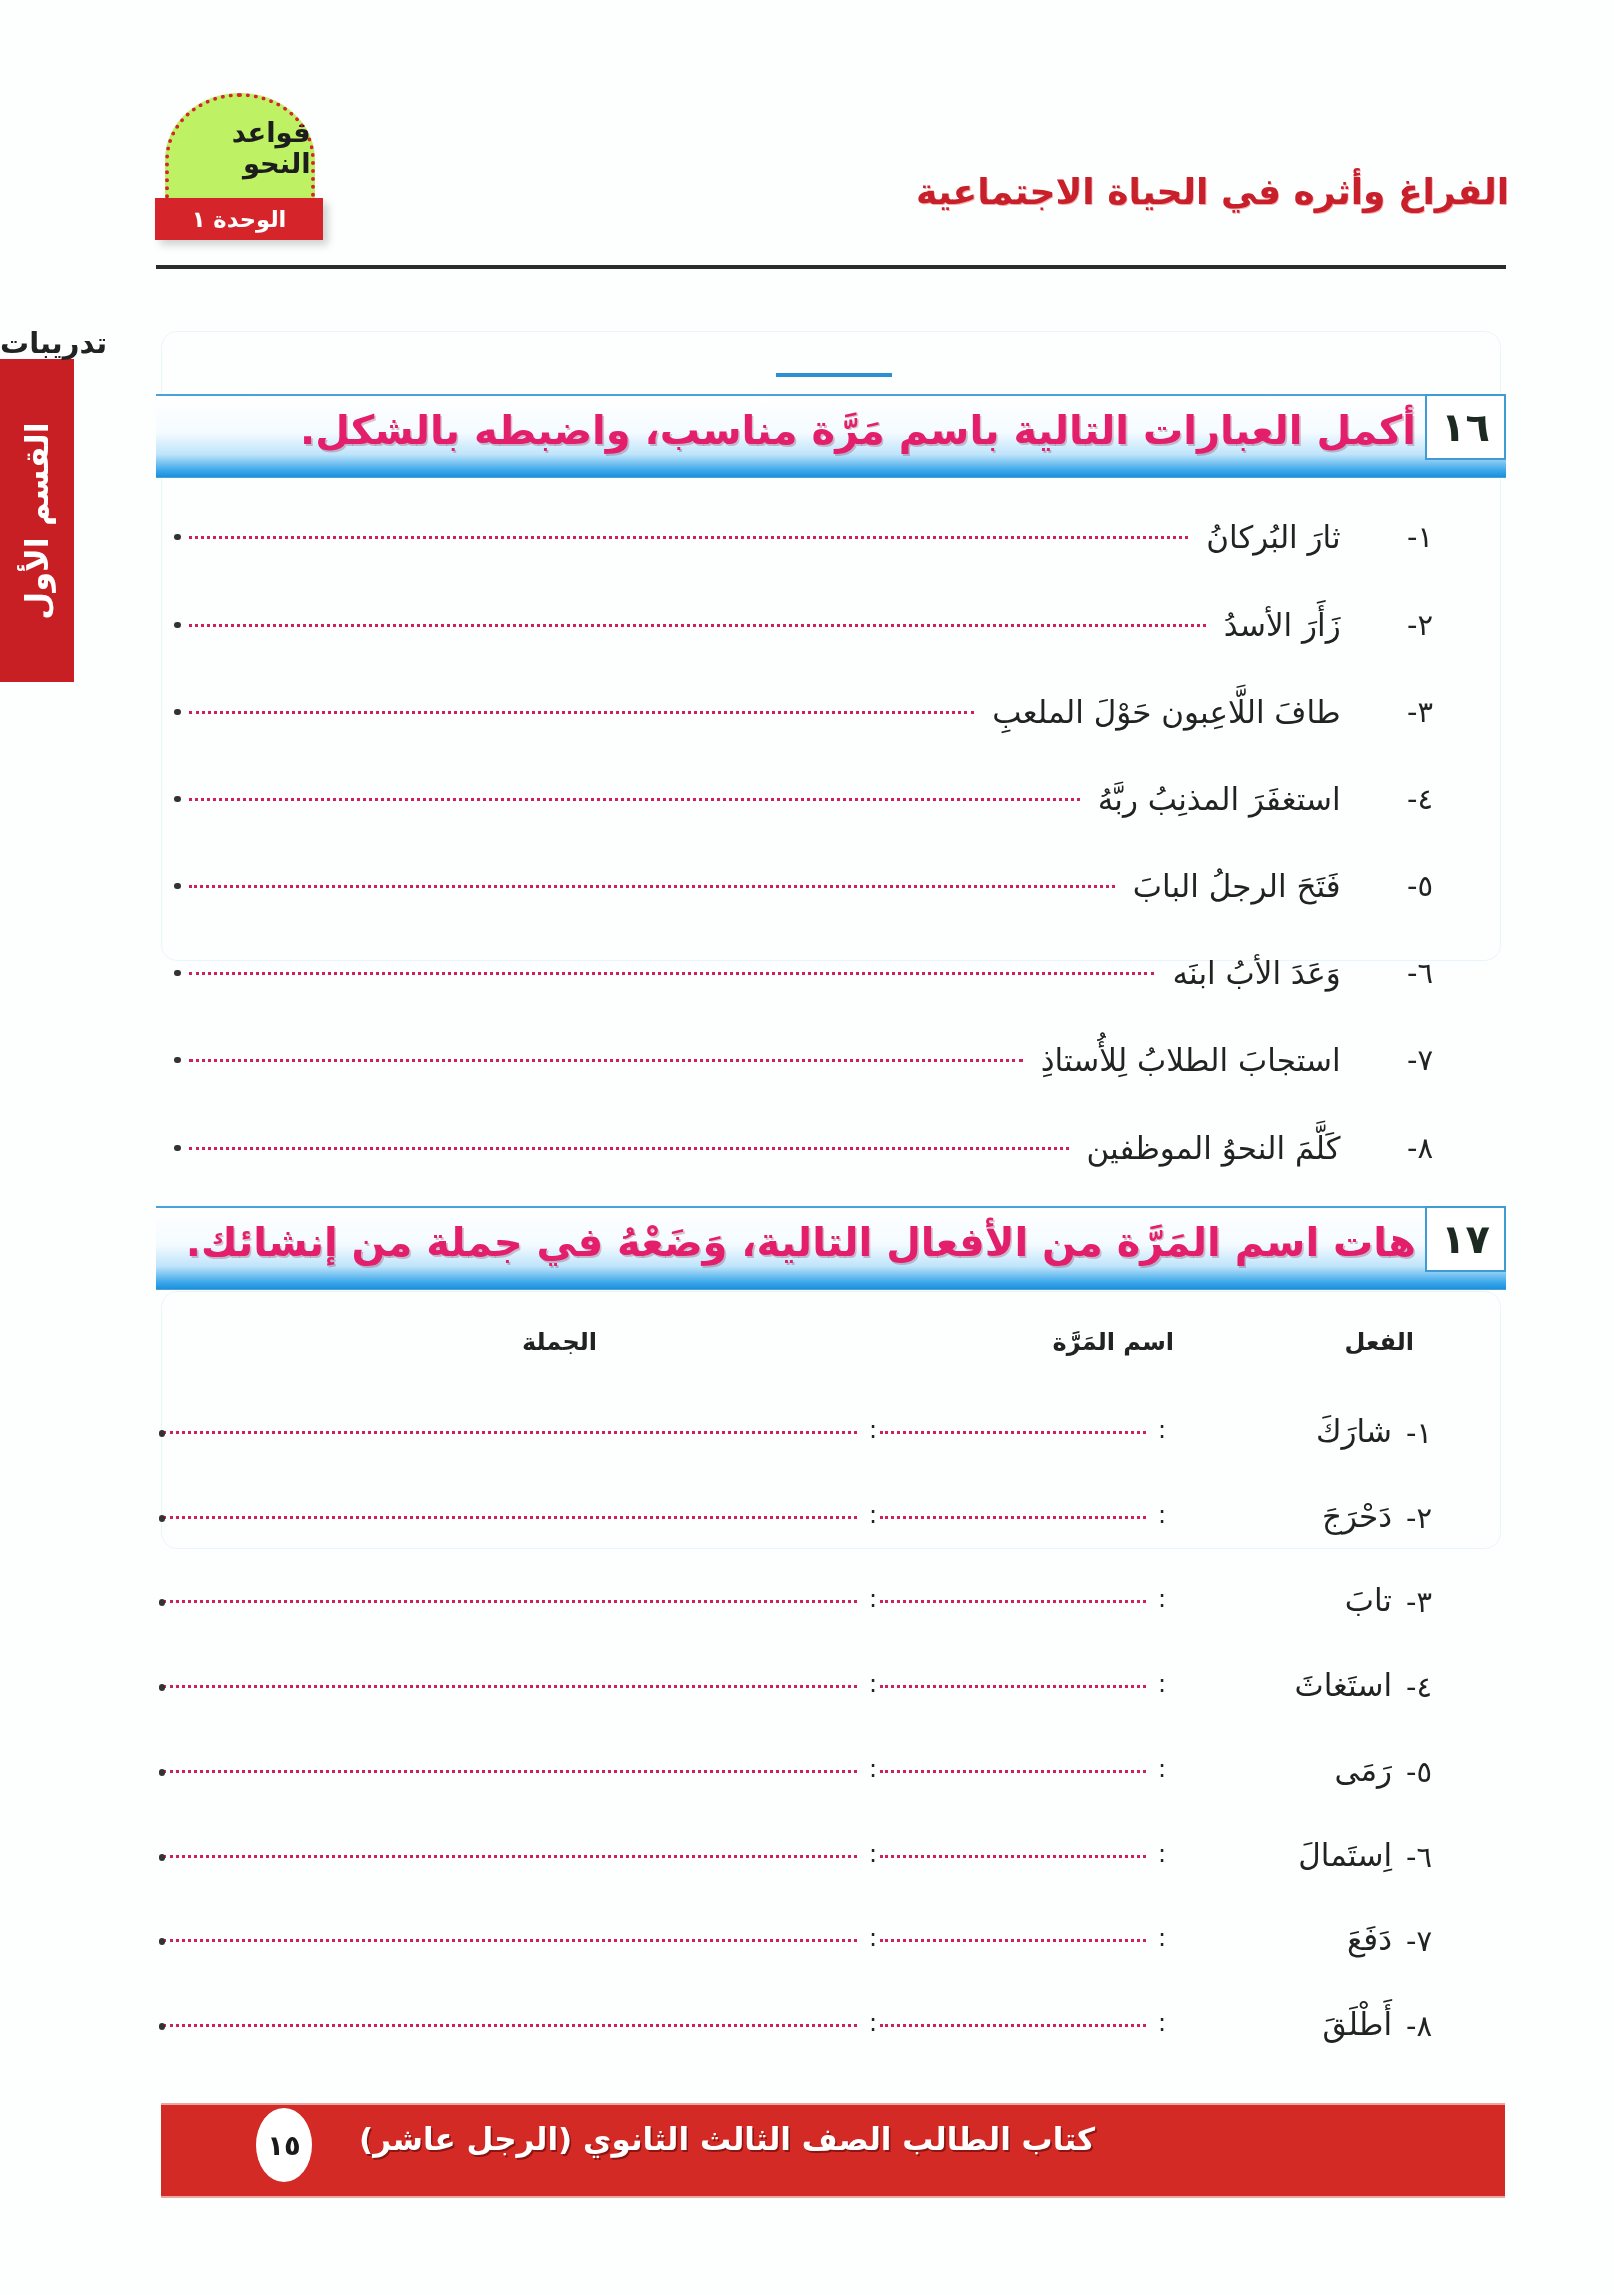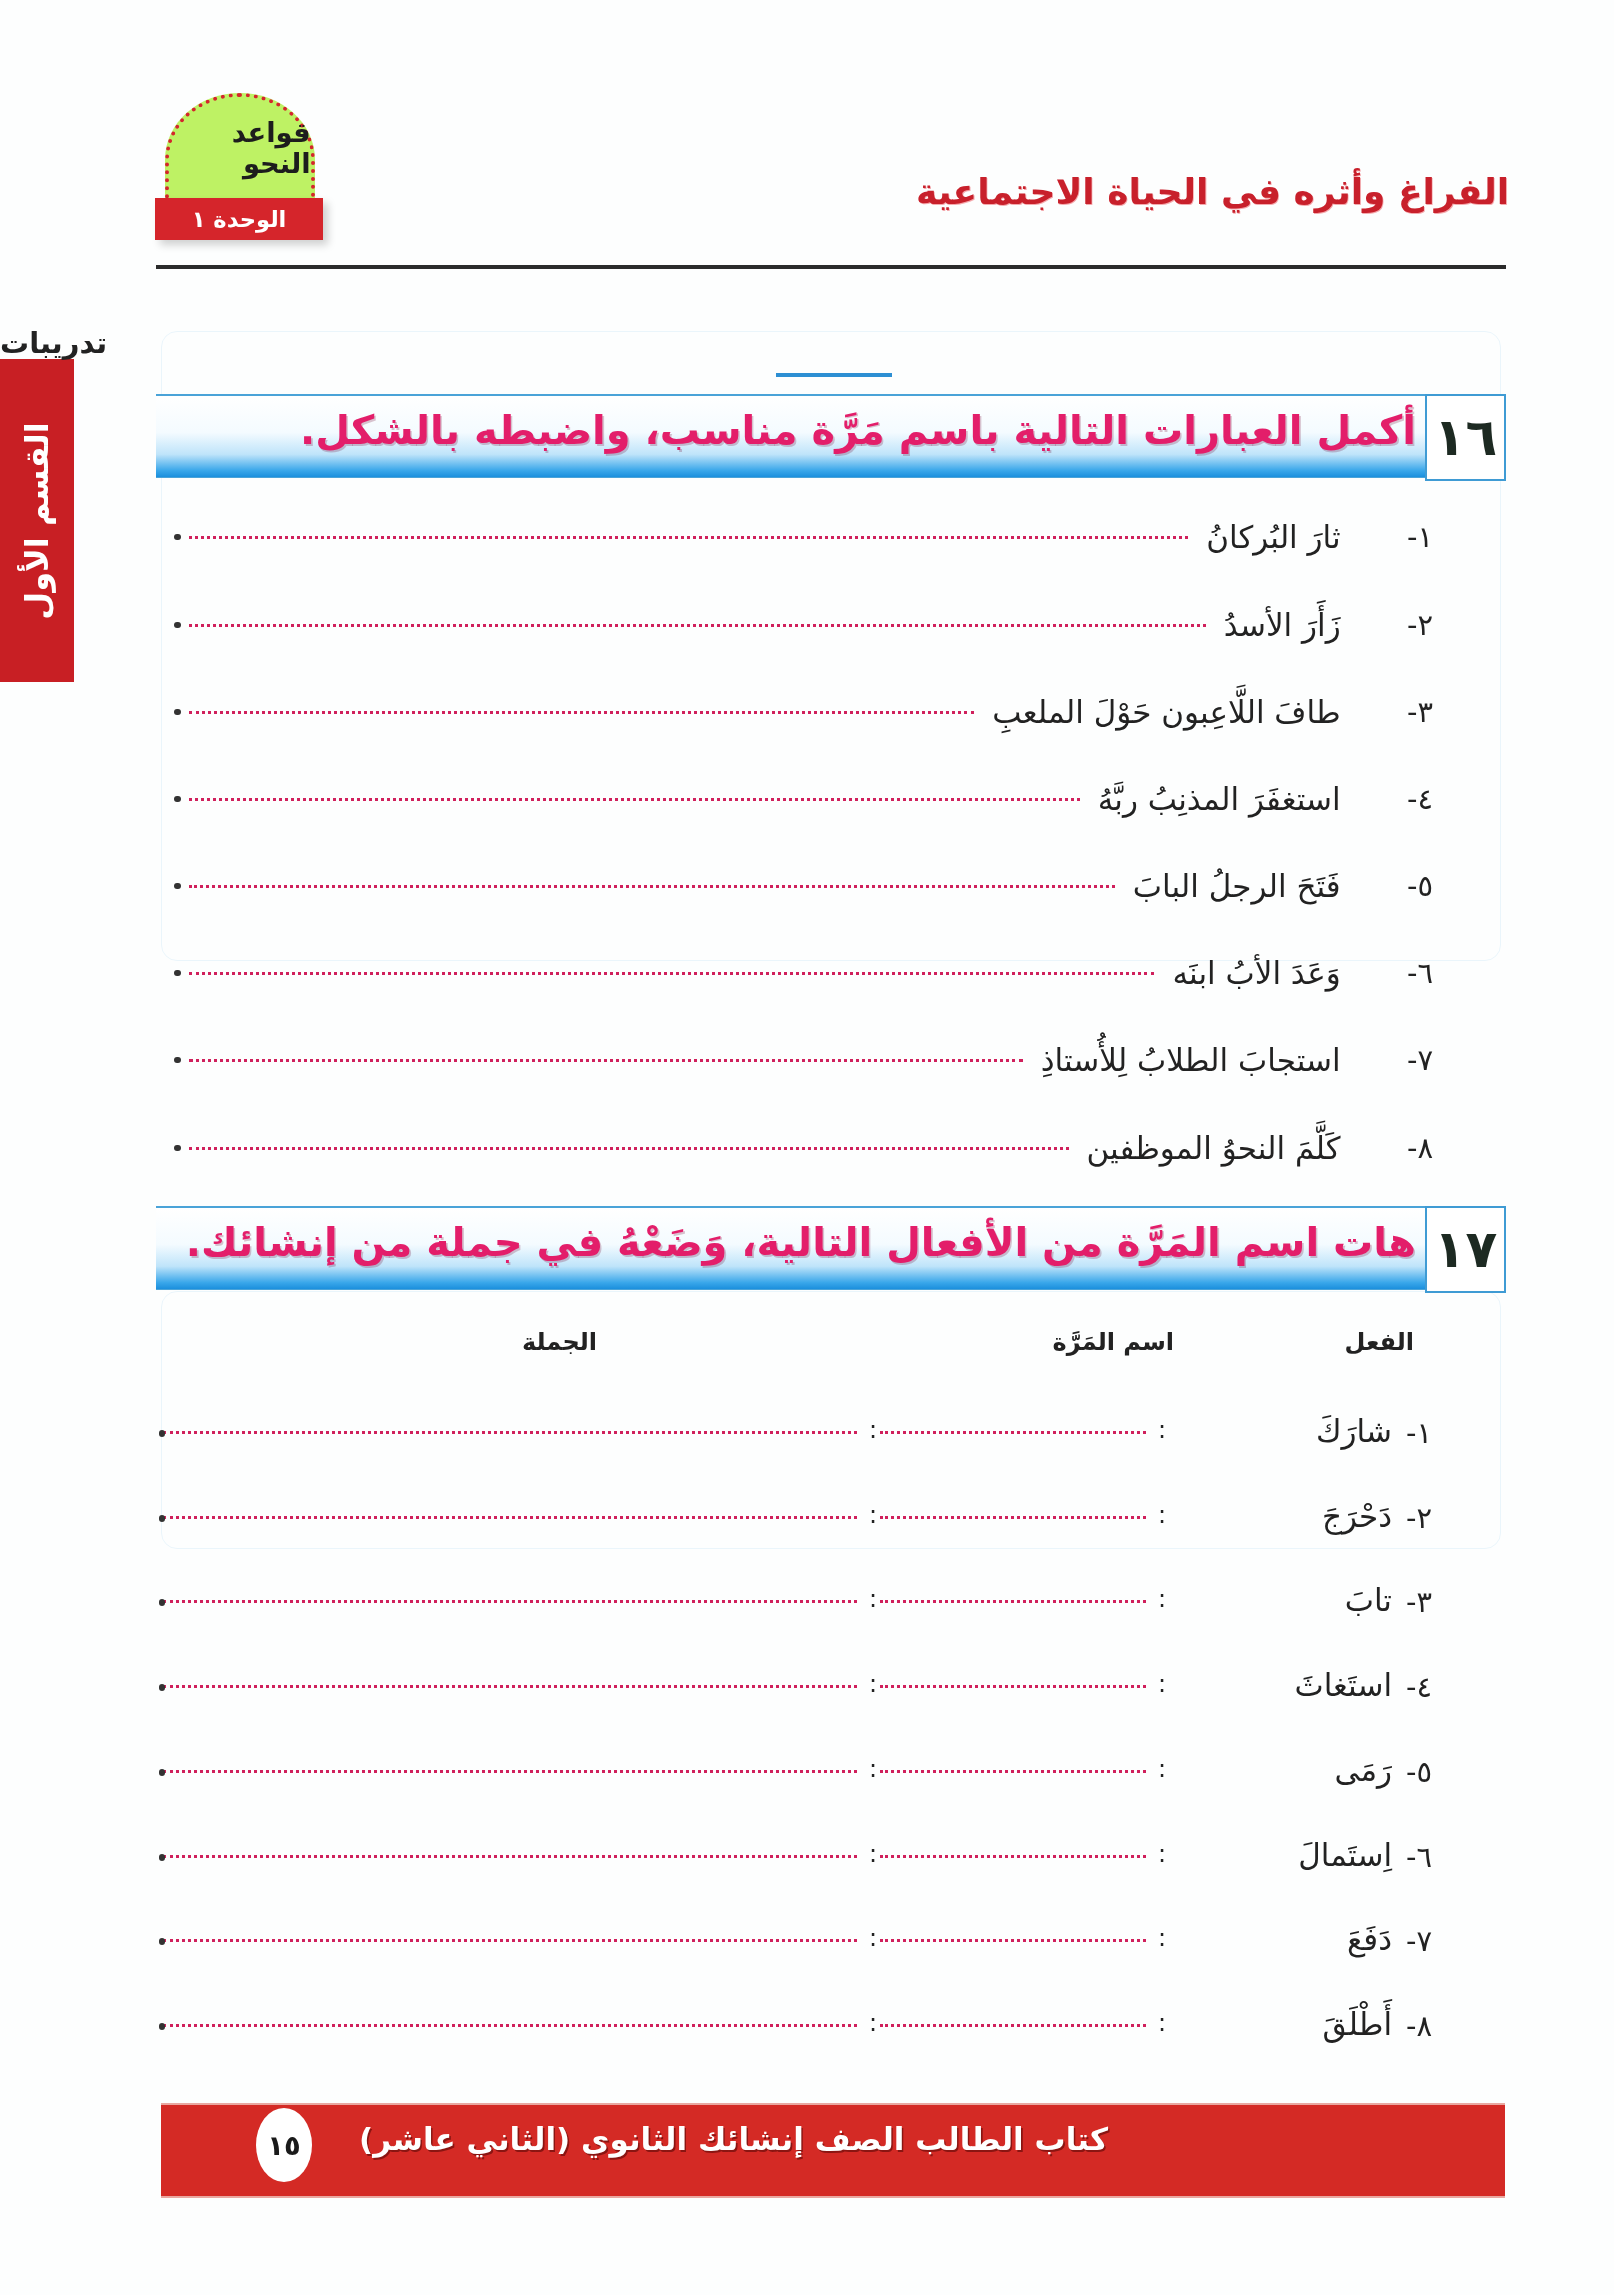--- a/index.html
+++ b/index.html
@@ -63,24 +63,24 @@
     }
 
     
     .ex-head {
       position: absolute; left: 156px; width: 1350px; height: 84px;
       border-top: 2.4px solid #4aa3d8;
       background: linear-gradient(to bottom, #ffffff 0%, #f4fbff 45%, #bfe4fa 72%, #3aa7ea 92%, #1b8fdd 100%);
       border-bottom: 1.6px solid #4aa3d8;
     }
     .ex-num {
-      position: absolute; right: 0; top: -2.4px; width: 81px; height: 87px;
+      position: absolute; right: 0; top: -2.4px; width: 81px; height: 66px;
       background: #fff; border: 2.4px solid #3f9bd4;
       display: flex; align-items: center; justify-content: center;
-      font-weight: bold; font-size: 52px; color: #1d2a22;
+      font-weight: bold; font-size: 40px; color: #1d2a22;
     }
     .ex-text {
       position: absolute; right: 90px; top: 11.3px;
       font-weight: bold; font-size: 40px; color: #e31e6a; direction: rtl; white-space: nowrap;
       text-shadow: 1.6px 1.6px 0 rgba(120,20,60,0.25);
     }
 
     
     .row16 {
       position: absolute; left: 174px; width: 1259px; height: 48px;
@@ -294,16 +294,16 @@
     <span class="verb">أَطْلَقَ</span>
     <span class="colon1">:</span>
     <span class="mdots"></span>
     <span class="colon2">:</span>
     <span class="sdots"></span>
     <span class="lead"></span>
   </div>
 
   <div class="footer">
     <div class="page-num">١٥</div>
-    <div class="footer-title">كتاب الطالب الصف إنشائك الثانوي (الثاني عاشر)</div>
+    <div class="footer-title">كتاب الطالب الصف الثالث الثانوي (الرجل عاشر)</div>
   </div>
 </div>
 
 
 </body></html>

